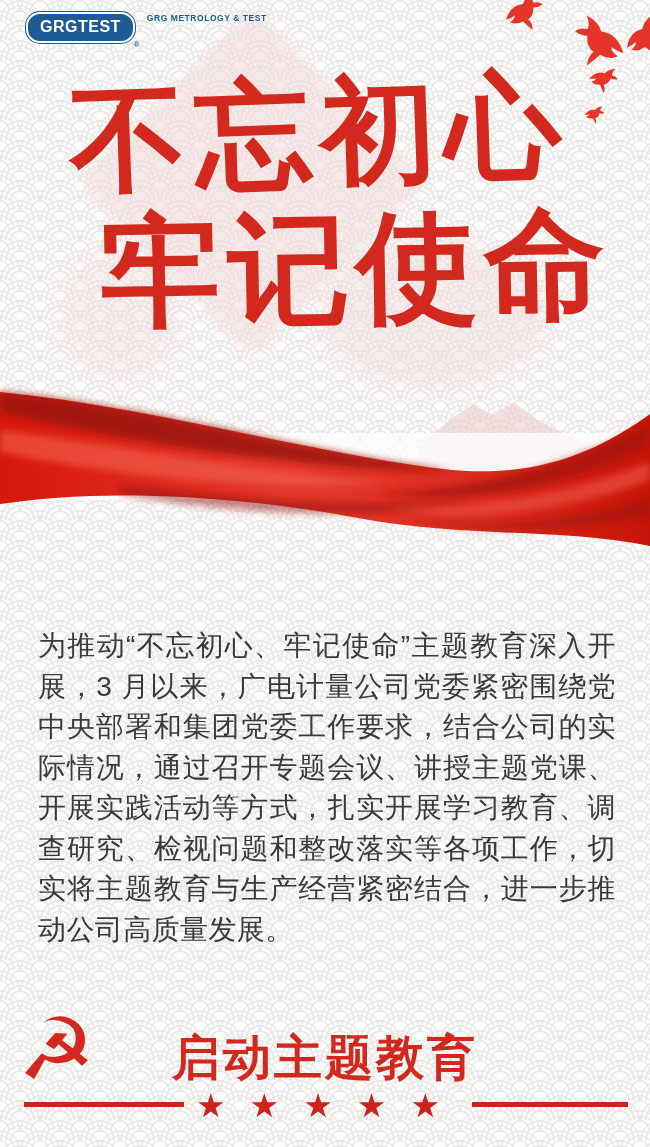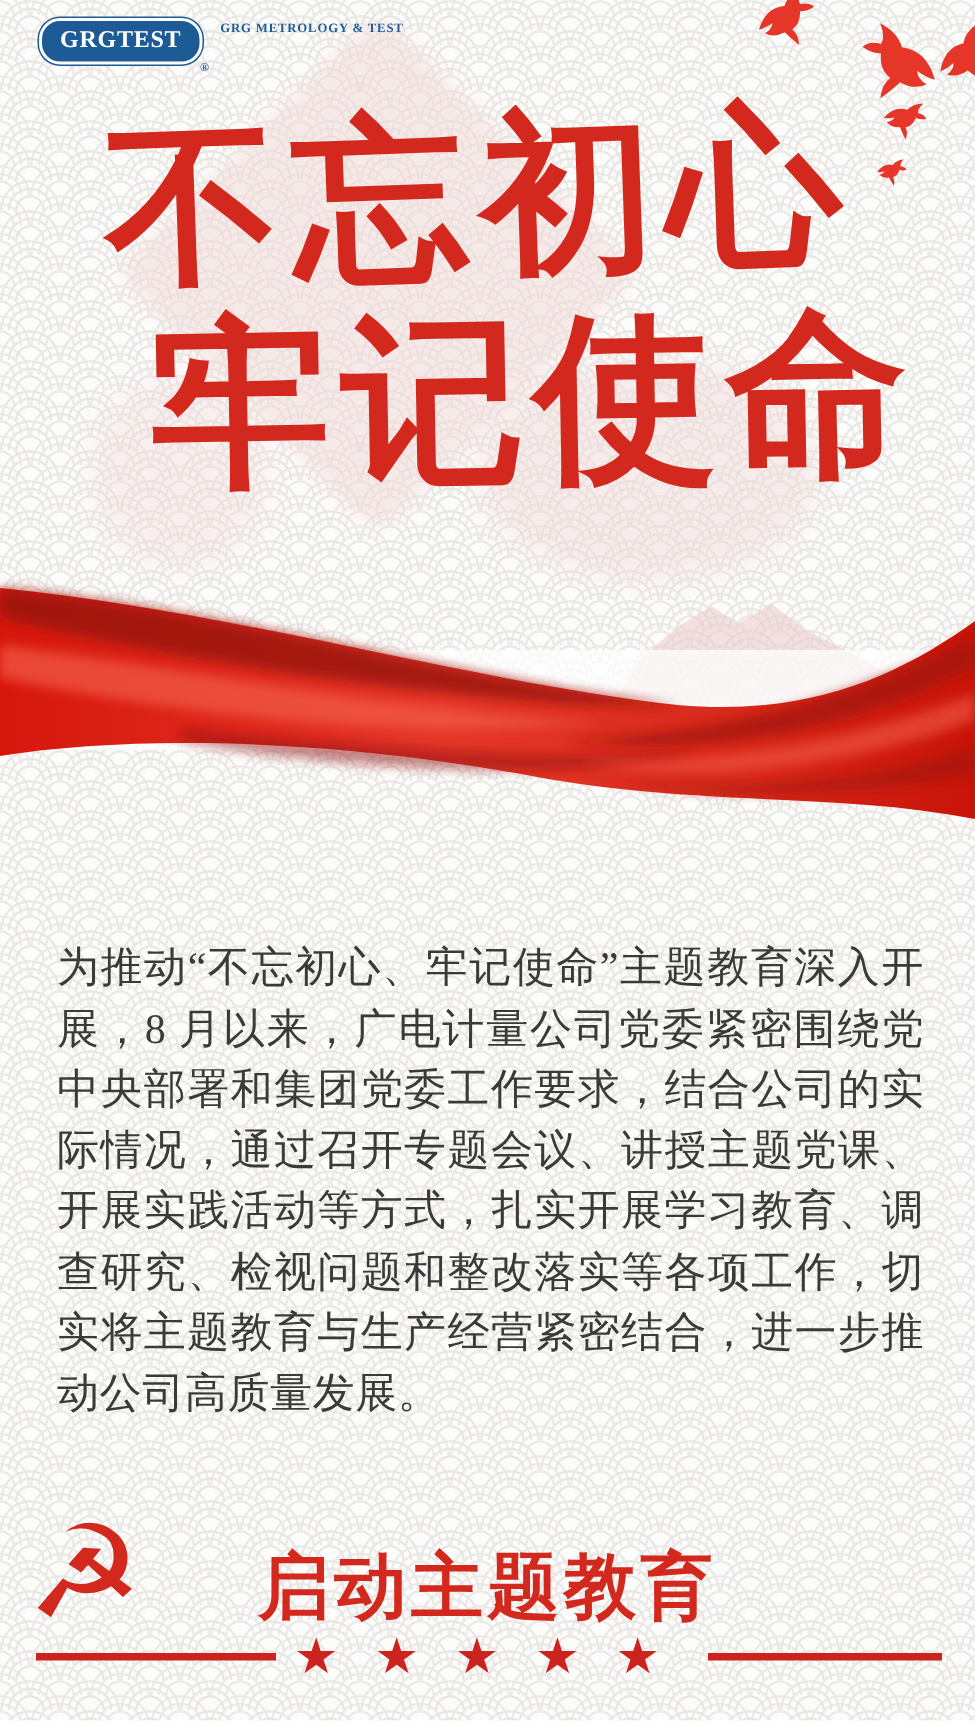--- a/index.html
+++ b/index.html
@@ -1,18 +1,18 @@
 <!DOCTYPE html>
 <html style="--brand_blue: #1d5b96; --accent_red: #d3281e; --star_red: #cc231e; --text_dark: #3a3a3a;"><head>
 <meta charset="utf-8">
 <style>
   html,body{margin:0;padding:0;background:#ffffff;}
   .poster{
     position:relative;width:650px;height:1147px;margin:0 auto;overflow:hidden;
-    font-family:Liberation Serif, serif;
+    font-family:Liberation Sans, sans-serif;
     background-color:#fcfcfb;
     background-image:
       radial-gradient(circle 20px at 50% 100%, rgba(0,0,0,0) 8px, #e9e7e4 8.6px, #e9e7e4 9.6px, rgba(0,0,0,0) 10.2px, rgba(0,0,0,0) 13px, #e9e7e4 13.6px, #e9e7e4 14.6px, rgba(0,0,0,0) 15.2px, rgba(0,0,0,0) 18px, #e9e7e4 18.6px, #e9e7e4 19.6px, rgba(0,0,0,0) 20px),
       radial-gradient(circle 20px at 50% 100%, rgba(0,0,0,0) 8px, #eceae7 8.6px, #eceae7 9.6px, rgba(0,0,0,0) 10.2px, rgba(0,0,0,0) 13px, #eceae7 13.6px, #eceae7 14.6px, rgba(0,0,0,0) 15.2px, rgba(0,0,0,0) 18px, #eceae7 18.6px, #eceae7 19.6px, rgba(0,0,0,0) 20px);
     background-size:40px 20px,40px 20px;
     background-position:0 0,20px 10px;
   }
   
   .brand{position:absolute;left:26px;top:12px;display:flex;align-items:flex-start;z-index:6;}
   .badge{
@@ -151,21 +151,21 @@
 
     <path d="M0,54 C140,72 260,98 398,106 C258,118 110,98 0,76 Z" fill="#f4604c" opacity="0.65" filter="url(#soft)"></path>
 
     <path d="M120,110 C260,122 380,134 470,124 C380,148 220,136 120,118 Z" fill="#8f0f08" opacity="0.5" filter="url(#soft)"></path>
 
     <path d="M650,48 C560,94 478,112 378,118 C478,130 580,106 650,68 Z" fill="#a5150c" opacity="0.8" filter="url(#soft)"></path>
     <path d="M650,86 C560,122 468,134 388,132 C478,150 590,128 650,104 Z" fill="#f05543" opacity="0.65" filter="url(#soft)"></path>
     <path d="M650,122 C570,148 480,152 410,144 C500,162 600,150 650,140 Z" fill="#9b120b" opacity="0.55" filter="url(#soft)"></path>
   </svg>
 
-  <p class="body-text">为推动“不忘初心、牢记使命”主题教育深入开展，8 月以来，广电计量公司党委紧密围绕党中央部署和集团党委工作要求，结合公司的实际情况，通过召开专题会议、讲授主题党课、开展实践活动等方式，扎实开展学习教育、调查研究、检视问题和整改落实等各项工作，切实将主题教育与生产经营紧密结合，进一步推动公司高质量发展。</p>
+  <p class="body-text">为推动“不忘初心、牢记使命”主题教育深入开展，3 月以来，广电计量公司党委紧密围绕党中央部署和集团党委工作要求，结合公司的实际情况，通过召开专题会议、讲授主题党课、开展实践活动等方式，扎实开展学习教育、调查研究、检视问题和整改落实等各项工作，切实将主题教育与生产经营紧密结合，进一步推动公司高质量发展。</p>
 
   <div class="emblem">☭</div>
   <div class="footer-title">启动主题教育</div>
   <div class="line-left"></div>
   <div class="stars">
     <span>★</span>
     <span>★</span>
     <span>★</span>
     <span>★</span>
     <span>★</span>

